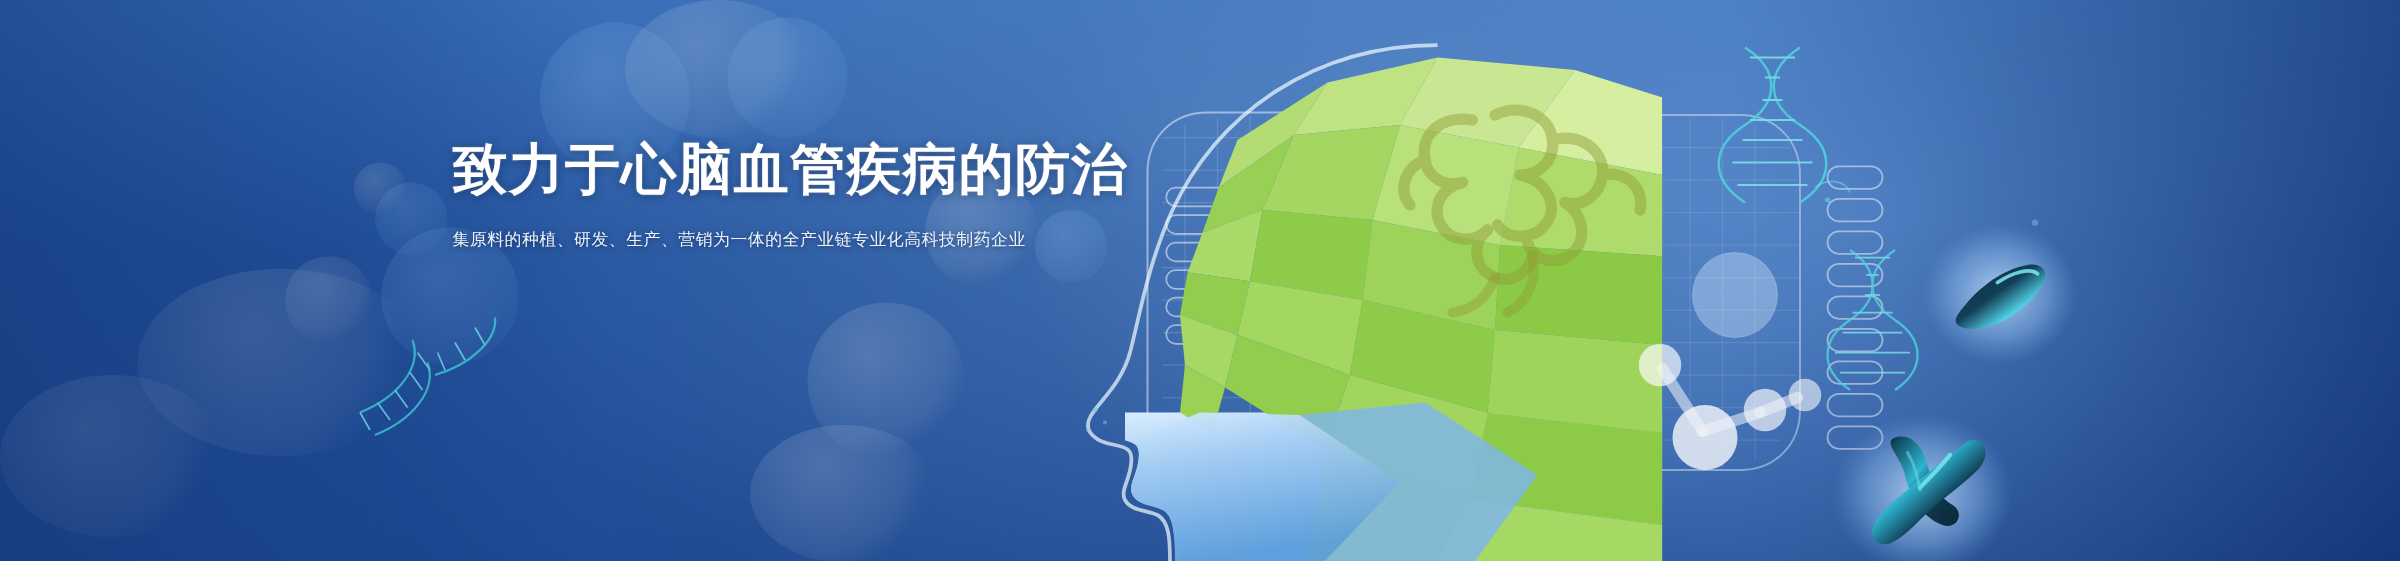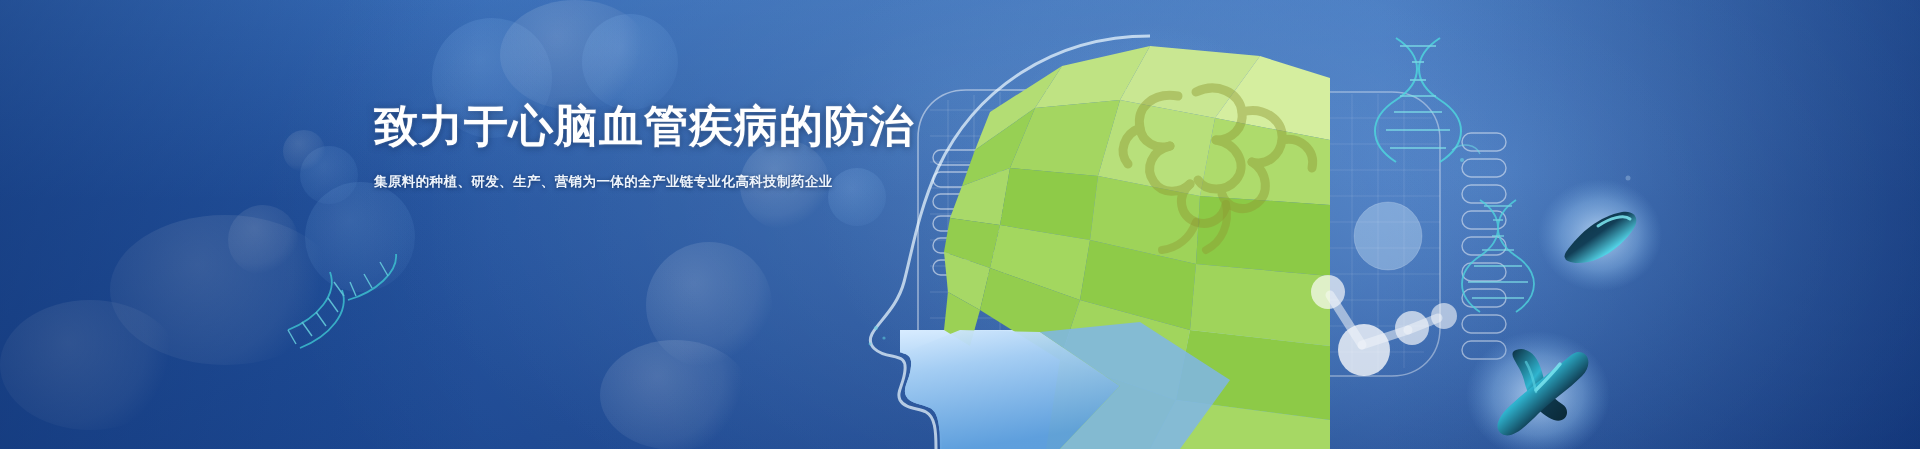--- a/index.html
+++ b/index.html
@@ -44,23 +44,22 @@
     background: radial-gradient(circle at 40% 35%, rgba(150,195,245,0.22) 0%, rgba(120,175,235,0.13) 60%, rgba(110,165,230,0.05) 85%, rgba(255,255,255,0) 100%);
   }
 
   
   .deco { position: absolute; inset: 0; pointer-events: none; }
 
   
   .text-block {
     position: absolute;
     left: 362px;
-    top: 100px;
+    top: 110px;
     width: 620px;
-    margin-left: 12px;
   }
   .headline {
     font-size: 44px;
     font-weight: bold;
     color: #ffffff;
     letter-spacing: 1px;
     line-height: 1.16;
     white-space: nowrap;
     text-shadow: 0 1px 7px rgba(8,30,70,0.55), 0 0 2px rgba(255,255,255,0.35);
   }
@@ -69,21 +68,21 @@
     font-size: 38px;
     color: #a8d95a;
     letter-spacing: 2px;
     line-height: 1.2;
     white-space: nowrap;
     text-shadow: 0 1px 6px rgba(8,30,70,0.45);
   }
   .tagline {
     margin-top: 22px;
     font-size: 13.5px;
-    font-weight: bold;
+    font-weight: normal;
     color: #eef4fb;
     letter-spacing: 0.4px;
     white-space: nowrap;
     text-shadow: 0 1px 4px rgba(10,35,80,0.7);
   }
 </style>
 </head>
 <body>
 
 <div id="banner">

